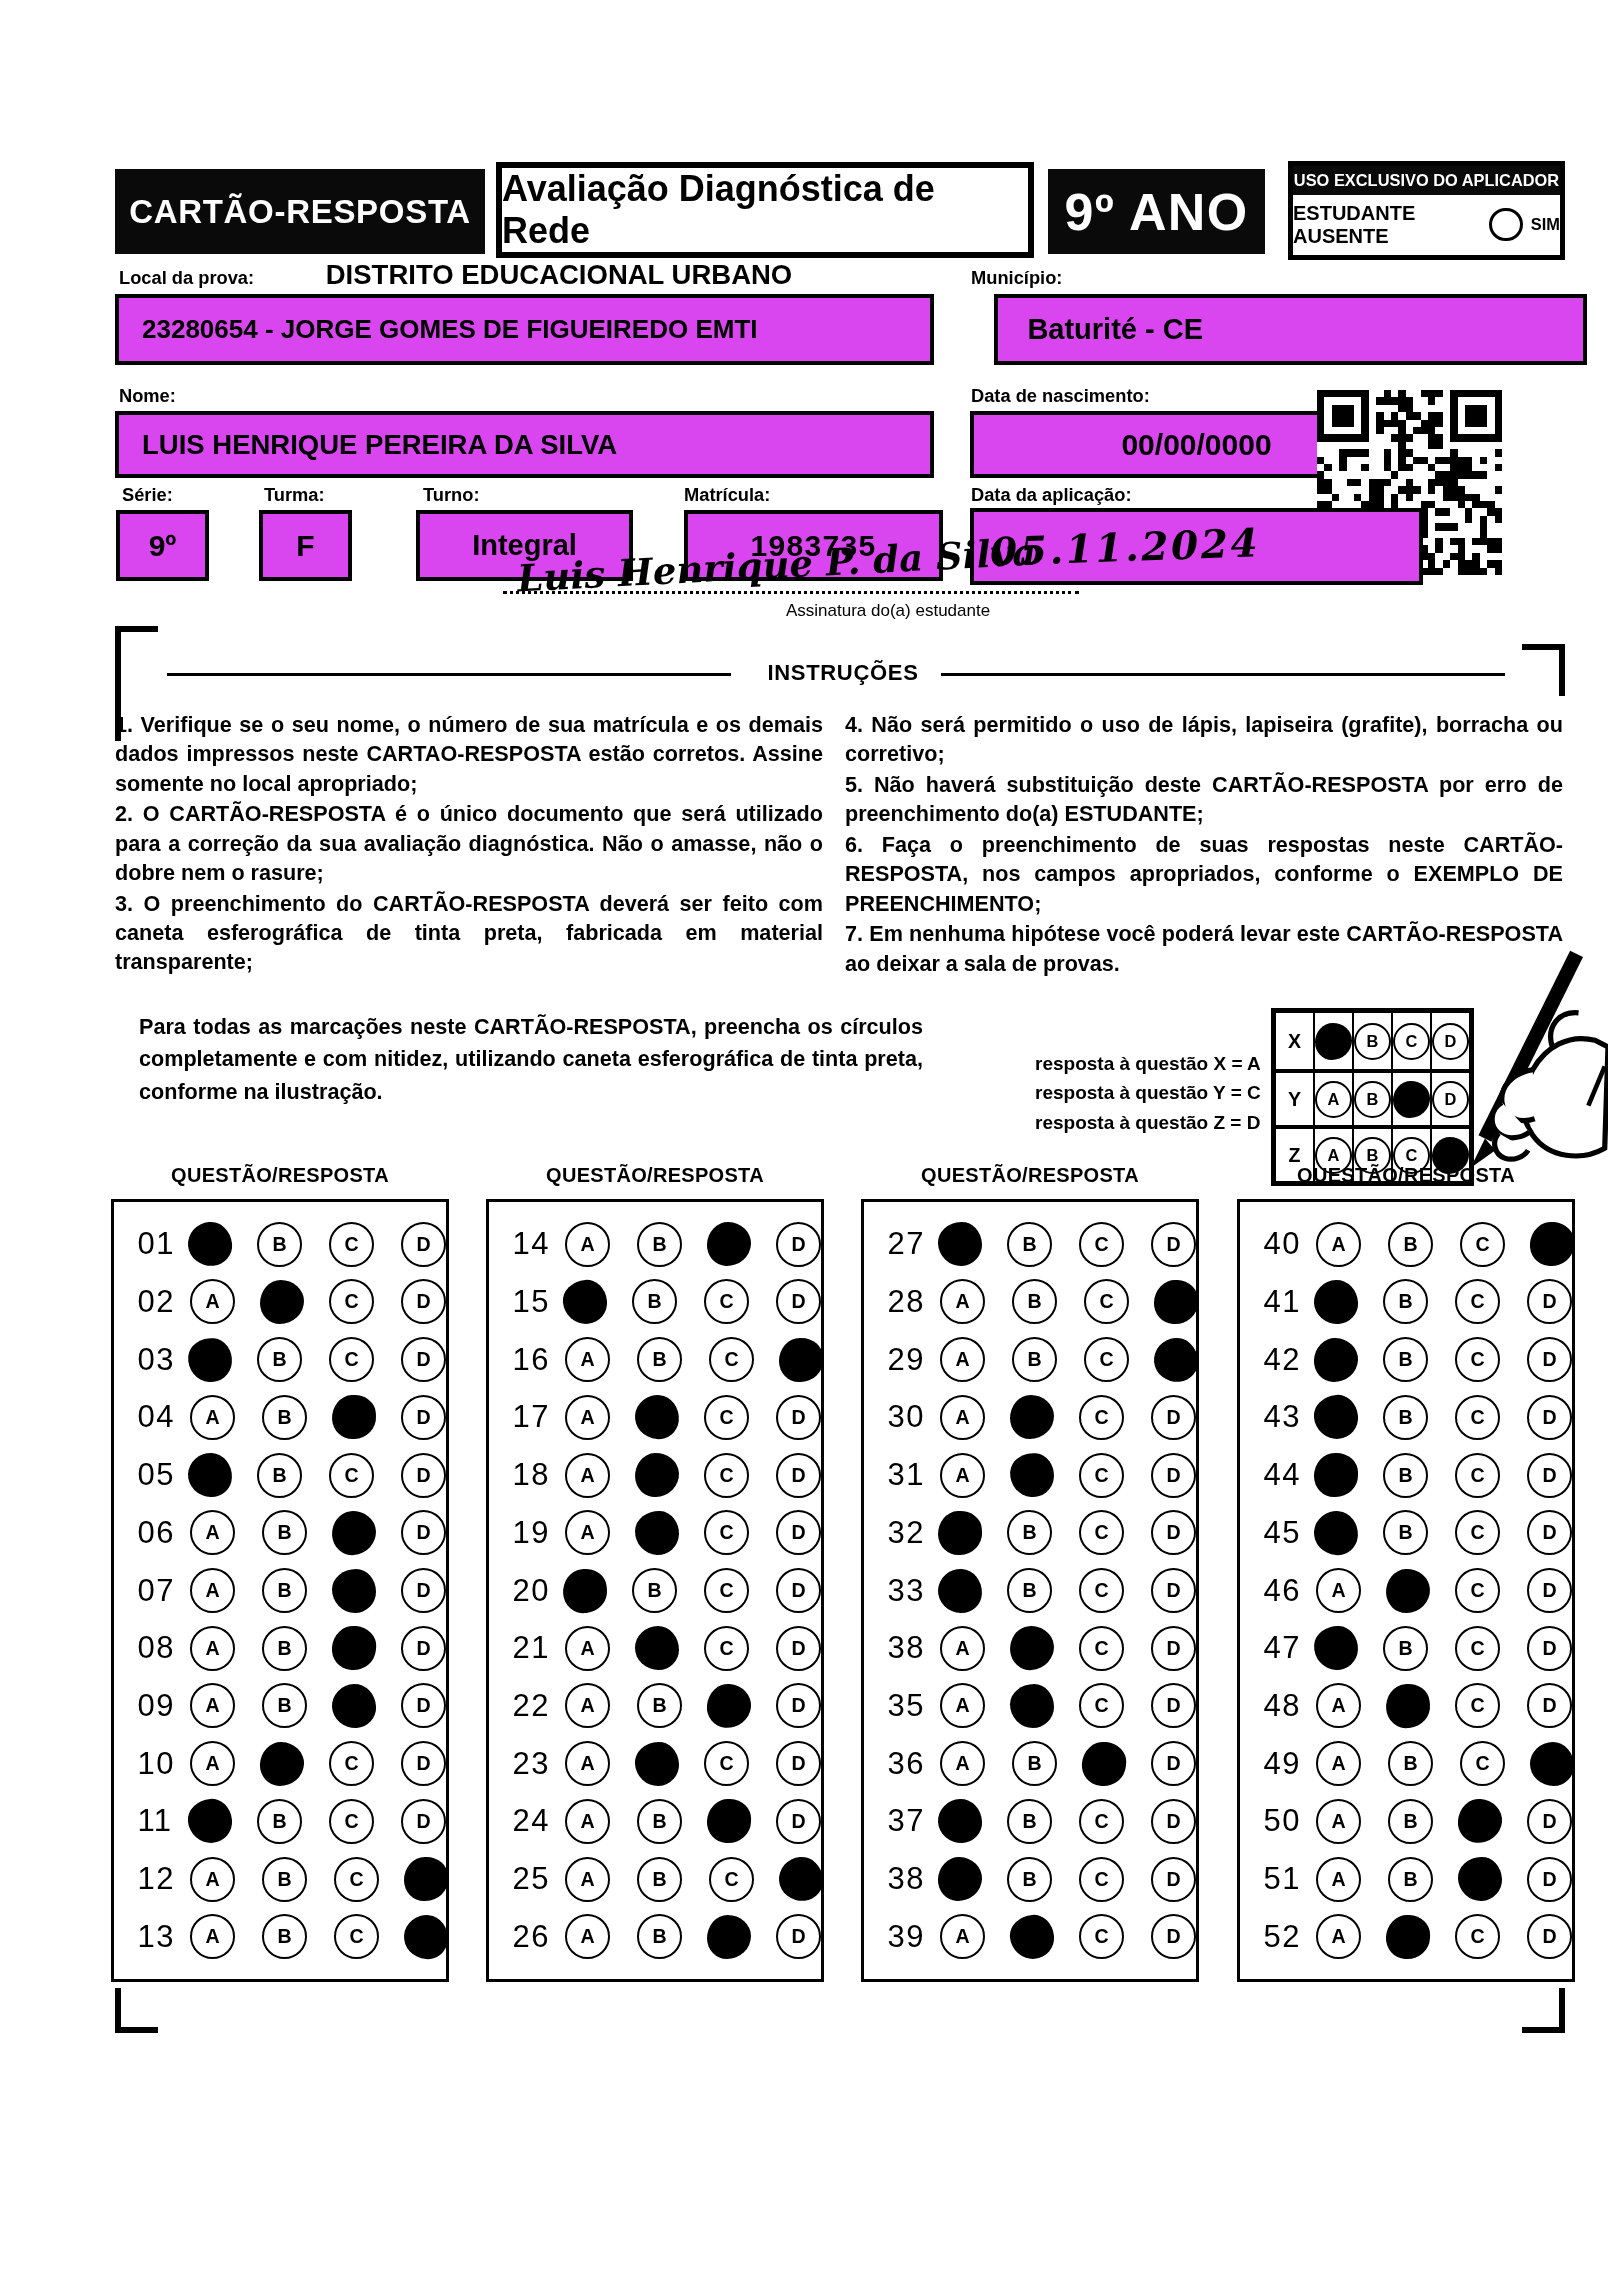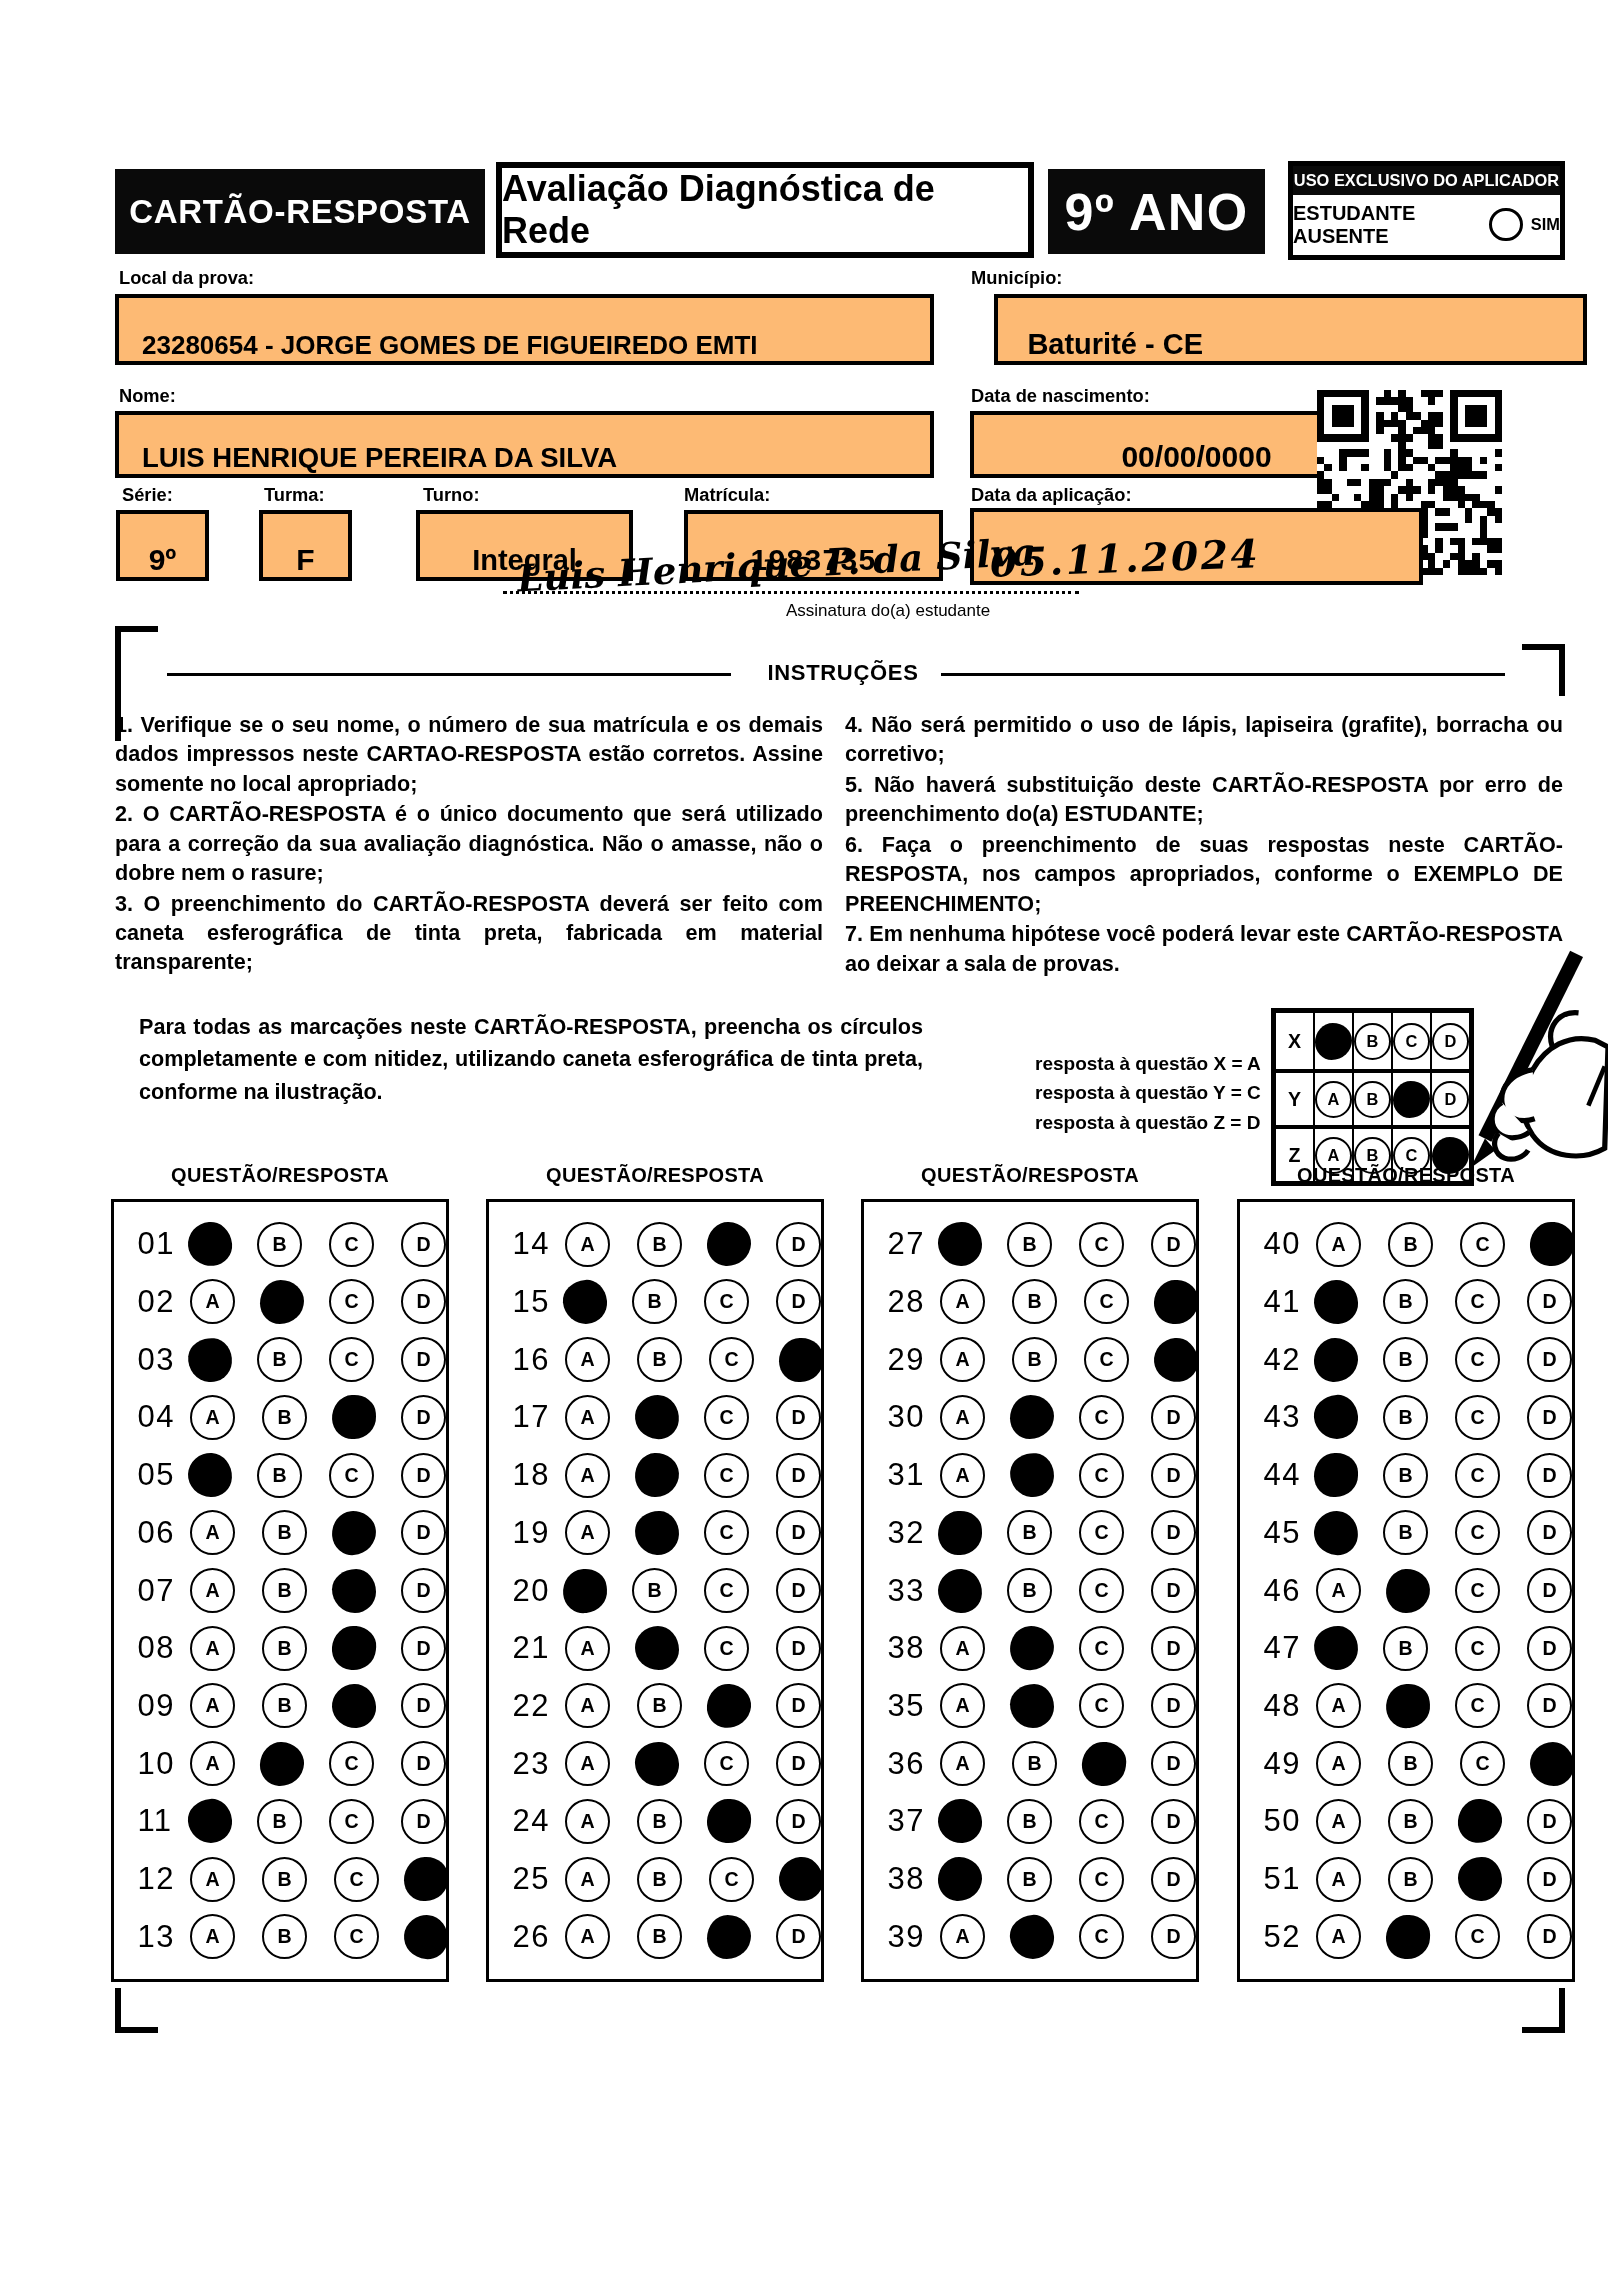--- a/index.html
+++ b/index.html
@@ -16,21 +16,21 @@
   .hdr-right{left:1288px;top:161px;width:277px;height:99px;border:5.9px solid #000;background:#fff;}
   .hdr-right-title{background:#0a0a0a;color:#fff;height:29px;display:flex;align-items:center;justify-content:center;
                    font-size:16.4px;font-weight:bold;}
   .hdr-right-body{height:59px;display:flex;align-items:center;justify-content:center;gap:7.9px;
                   font-size:20px;font-weight:bold;}
   .absent-circle{width:27.5px;height:27.5px;border:3.3px solid #000;border-radius:50%;background:#fff;flex:0 0 auto;}
   .sim{font-size:16.4px;font-weight:bold;}
 
   
   .flabel{font-size:18.3px;font-weight:bold;}
-  .fbox{border:4.6px solid #000;background:#fdba74;display:flex;align-items:flex-end;box-sizing:border-box;}
+  .fbox{border:4.6px solid #000;background:#d946ef;display:flex;align-items:center;box-sizing:border-box;}
   .fval{font-weight:bold;}
 
   .sig-line{border-bottom:3.3px dotted #000;}
   .sig-text{font-family:"DejaVu Serif", serif;font-style:italic;font-weight:bold;font-size:37px;
             transform:rotate(-3deg);white-space:nowrap;}
   .hand-date{font-family:"DejaVu Serif", serif;font-style:italic;font-weight:bold;font-size:39px;
              transform:rotate(-2deg);letter-spacing:2.6px;}
   .sig-caption{font-size:17px;font-weight:normal;margin-left:48px;}
 
   
@@ -79,20 +79,21 @@
   <div class="abs hdr-right">
     <div class="hdr-right-title">USO EXCLUSIVO DO APLICADOR</div>
     <div class="hdr-right-body">
       <span>ESTUDANTE AUSENTE</span>
       <span class="absent-circle"></span>
       <span class="sim">SIM</span>
     </div>
   </div>
 
   <div class="abs flabel" style="left:119px;top:267px;">Local da prova:</div>
+  <div class="abs fval" style="left:281px;top:259px;width:556px;text-align:center;font-size:27.5px;">DISTRITO EDUCACIONAL URBANO</div>
   <div class="abs fbox" style="left:115px;top:294px;width:819px;height:71px;padding-left:23px;font-size:26px;">
     <span class="fval">23280654 - JORGE GOMES DE FIGUEIREDO EMTI</span>
   </div>
 
   <div class="abs flabel" style="left:971px;top:267px;">Município:</div>
   <div class="abs fbox" style="left:970px;top:294px;width:593px;height:71px;padding-left:29.4px;font-size:29px;margin-left:24px;">
     <span class="fval">Baturité - CE</span>
   </div>
 
   <div class="abs flabel" style="left:119px;top:385px;">Nome:</div>

